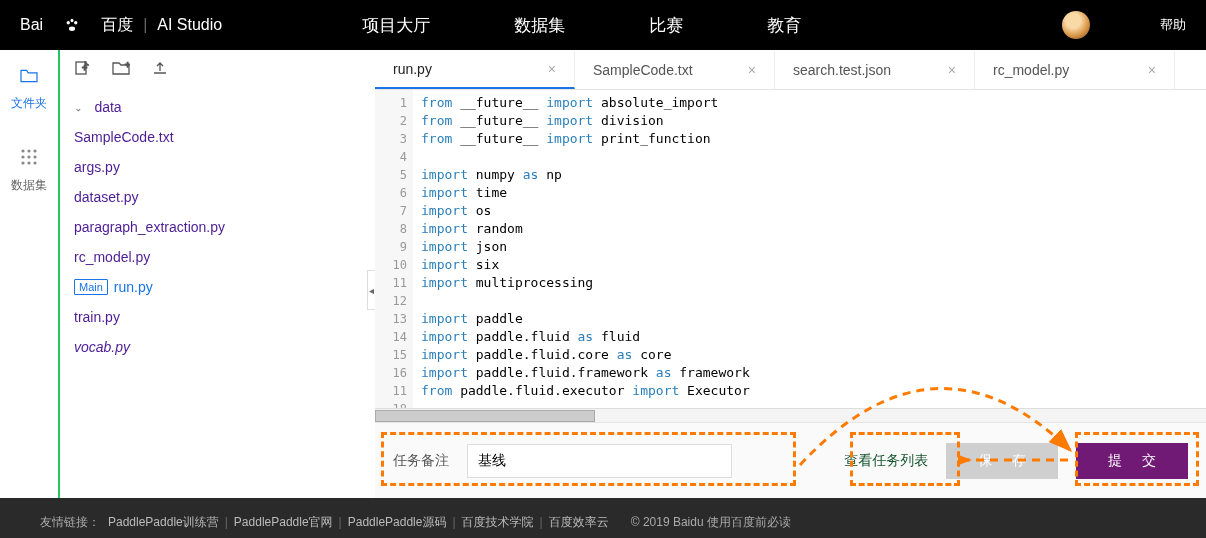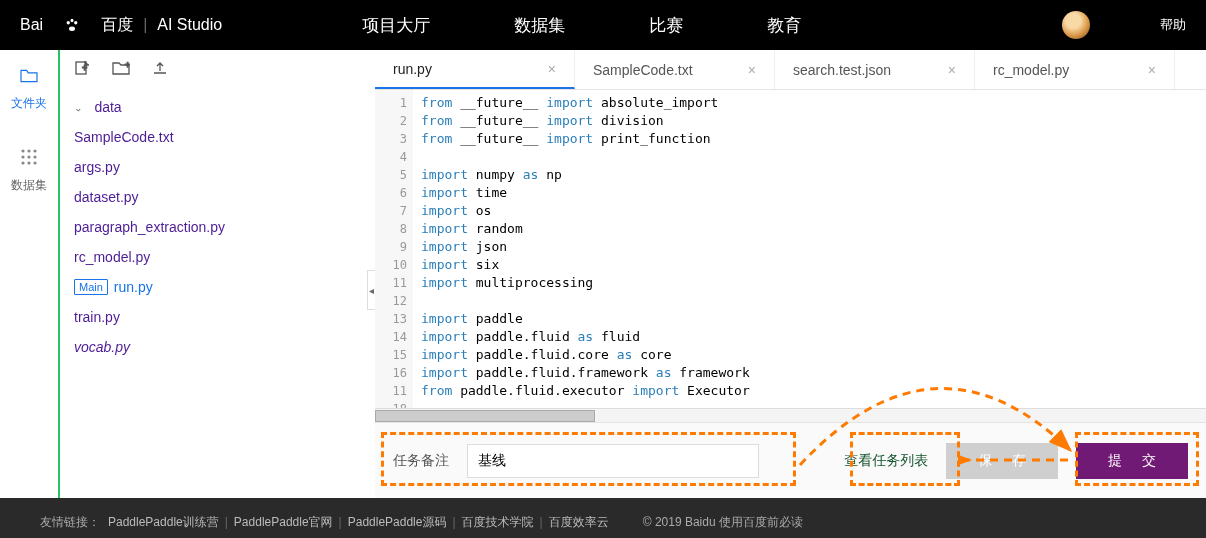--- a/index.html
+++ b/index.html
@@ -34,21 +34,21 @@
 .code-inner{display:flex}
 .gutter{width:38px;background:#f7f7f7;text-align:right;color:#999;padding:4px 6px 4px 0;line-height:18px;font-size:12px}
 .code-body{padding:4px 0 4px 8px;line-height:18px;white-space:pre;background:#fff}
 .code-body .k1{color:#2a7fba}
 .code-body .n{color:#000}
 .collapse-handle{position:absolute;left:-8px;top:220px;width:8px;height:40px;background:#fff;border:1px solid #ddd;border-right:none;display:flex;align-items:center;justify-content:center;font-size:10px;color:#666;cursor:pointer}
 .hscroll{height:14px;background:#f4f4f4;border-top:1px solid #ddd;position:relative}
 .hscroll .thumb{position:absolute;left:0;top:1px;height:12px;width:220px;background:#ccc;border:1px solid #aaa}
 .bottombar{height:76px;background:#fafafa;border-top:1px solid #e4e4e4;display:flex;align-items:center;padding:0 18px;gap:18px}
 .bottombar .lbl{color:#555;font-size:14px}
-.bottombar input{width:292px;height:34px;border:1px solid #ddd;padding:0 10px;font-size:14px}
+.bottombar input{width:265px;height:34px;border:1px solid #ddd;padding:0 10px;font-size:14px}
 .btn{height:36px;padding:0 24px;border:none;cursor:pointer;font-size:14px;letter-spacing:8px;text-indent:8px}
 .btn.primary{background:#701a75;color:#fff}
 .btn.gray{background:#cfcfcf;color:#fff}
 .linkbtn{color:#14532d;cursor:pointer;font-size:14px}
 .spacer{flex:1}
 .footer{height:48px;background:#2a2a2a;color:#aaa;display:flex;align-items:center;padding:0 40px;font-size:12px;gap:8px}
 .footer a{color:#bbb}
 .footer .fsep{color:#666;margin:0 6px}
 .dashed{position:absolute;border:3px dashed #ff7a00;pointer-events:none}
 #dash-search{left:381px;top:432px;width:415px;height:54px}
@@ -216,21 +216,21 @@
       <span class="linkbtn">查看任务列表</span>
       <button class="btn gray">保 存</button>
       <button class="btn primary">提 交</button>
     </div>
   </div>
 </div>
 
 <div class="footer">
   <span>友情链接：</span>
   <span id="footer-links"><a>PaddlePaddle训练营</a><span class="fsep">|</span><a>PaddlePaddle官网</a><span class="fsep">|</span><a>PaddlePaddle源码</a><span class="fsep">|</span><a>百度技术学院</a><span class="fsep">|</span><a>百度效率云</a></span>
-  <span style="margin-left:26px">© 2019 Baidu 使用百度前必读</span>
+  <span style="margin-left:14px">© 2019 Baidu 使用百度前必读</span>
 </div>
 
 <div class="dashed" id="dash-search"></div>
 <div class="dashed" id="dash-view"></div>
 <div class="dashed" id="dash-submit"></div>
 <svg class="arrow-svg" style="left:795px;top:350px" width="290" height="120">
   <defs>
       <marker id="ah1" markerWidth="10" markerHeight="10" refX="7" refY="3" orient="auto">
         <path d="M0,0 L8,3 L0,6 z" fill="#ff7a00"></path>
       </marker>

